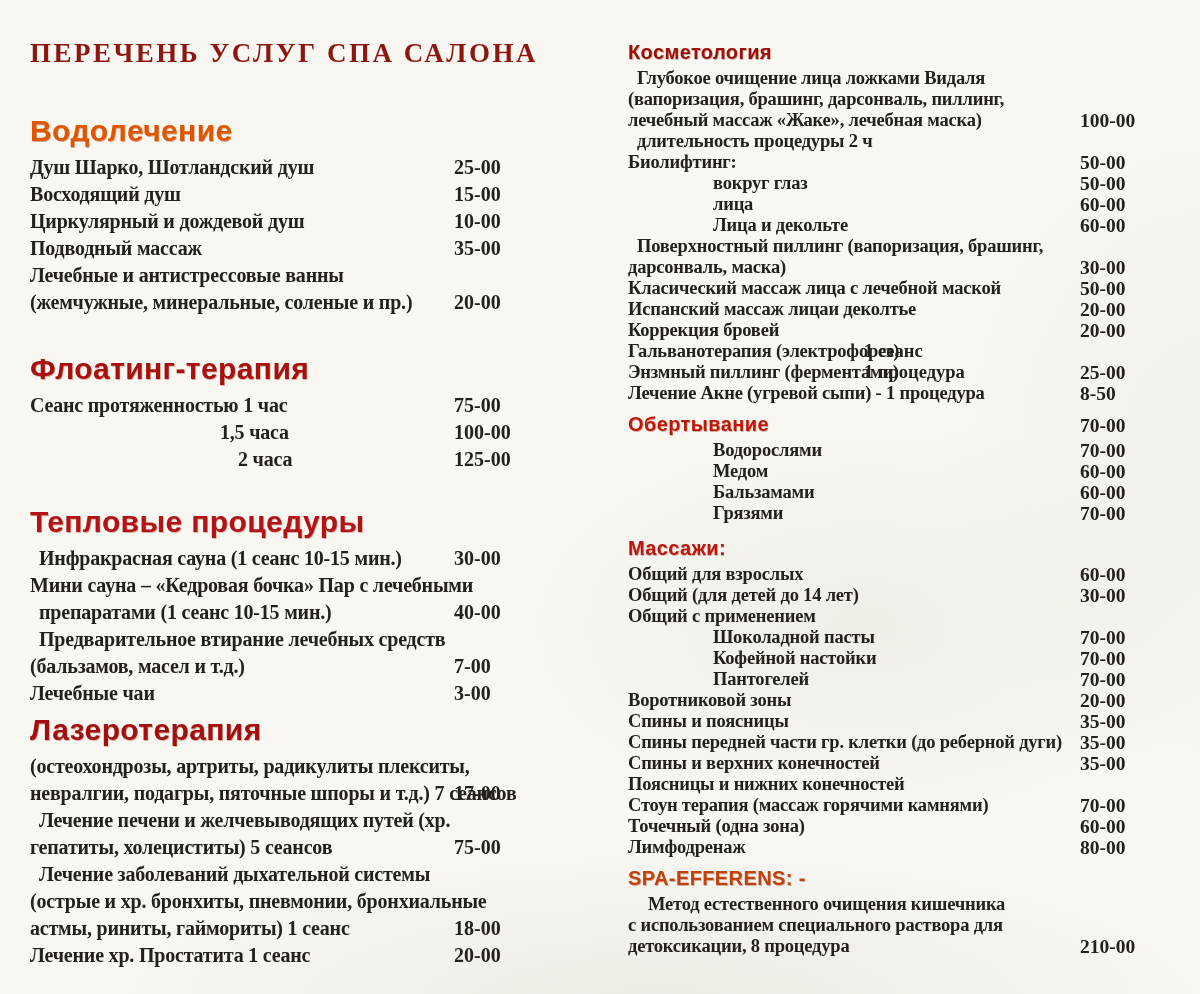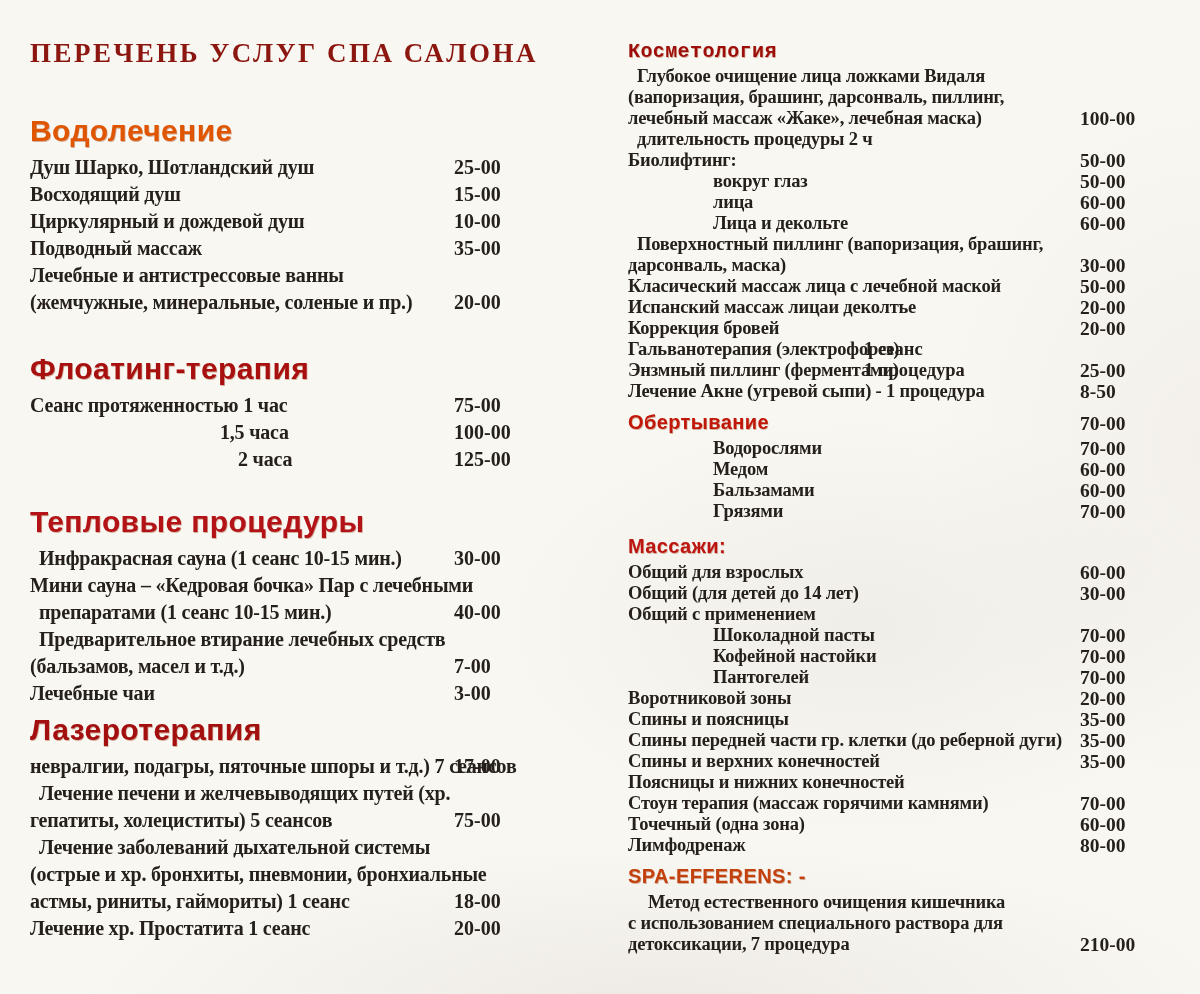--- a/index.html
+++ b/index.html
@@ -73,32 +73,33 @@
       <div class="sec-header"><span class="sec-title" style="color: rgb(179, 18, 22);">Тепловые процедуры</span></div>
       <div class="row ind1"><span class="label">Инфракрасная сауна (1 сеанс 10-15 мин.)</span><span class="price">30-00</span></div>
       <div class="row ind0"><span class="label">Мини сауна – «Кедровая бочка» Пар с лечебными</span></div>
       <div class="row ind1"><span class="label">препаратами (1 сеанс 10-15 мин.)</span><span class="price">40-00</span></div>
       <div class="row ind1"><span class="label">Предварительное втирание лечебных средств</span></div>
       <div class="row ind0"><span class="label">(бальзамов, масел и т.д.)</span><span class="price">7-00</span></div>
       <div class="row ind0"><span class="label">Лечебные чаи</span><span class="price">3-00</span></div>
     </div>
     <div class="section sec-lazeroterapiya">
       <div class="sec-header"><span class="sec-title" style="color: rgb(163, 15, 15);">Лазеротерапия</span></div>
+      <div class="row ind0"><span class="label">(остеохондрозы, артриты, радикулиты плекситы,</span></div>
       <div class="row ind0"><span class="label">невралгии, подагры, пяточные шпоры и т.д.) 7 сеансов</span><span class="price">17-00</span></div>
       <div class="row ind1"><span class="label">Лечение печени и желчевыводящих путей (хр.</span></div>
       <div class="row ind0"><span class="label">гепатиты, холециститы)  5 сеансов</span><span class="price">75-00</span></div>
       <div class="row ind1"><span class="label">Лечение заболеваний дыхательной системы</span></div>
       <div class="row ind0"><span class="label">(острые и хр. бронхиты, пневмонии, бронхиальные</span></div>
       <div class="row ind0"><span class="label">астмы, риниты, гаймориты)  1 сеанс</span><span class="price">18-00</span></div>
       <div class="row ind0"><span class="label">Лечение хр. Простатита  1 сеанс</span><span class="price">20-00</span></div>
     </div>
   </div>
 <div id="right-column">
     <div class="section sec-kosmetologiya">
-      <div class="sec-header"><span class="sec-title" style="color: rgb(157, 14, 10); font-family: Liberation Mono, monospace;">Косметология</span></div>
+      <div class="sec-header"><span class="sec-title" style="color: rgb(157, 14, 10);">Косметология</span></div>
       <div class="row ind1"><span class="label">Глубокое очищение лица ложками Видаля</span></div>
       <div class="row ind0"><span class="label">(вапоризация, брашинг, дарсонваль, пиллинг,</span></div>
       <div class="row ind0"><span class="label">лечебный массаж «Жаке», лечебная маска)</span><span class="price">100-00</span></div>
       <div class="row ind1"><span class="label">длительность процедуры 2 ч</span></div>
       <div class="row ind0"><span class="label">Биолифтинг:</span><span class="price">50-00</span></div>
       <div class="row ind3"><span class="label">вокруг глаз</span><span class="price">50-00</span></div>
       <div class="row ind3"><span class="label">лица</span><span class="price">60-00</span></div>
       <div class="row ind3"><span class="label">Лица и декольте</span><span class="price">60-00</span></div>
       <div class="row ind1"><span class="label">Поверхностный пиллинг (вапоризация, брашинг,</span></div>
       <div class="row ind0"><span class="label">дарсонваль, маска)</span><span class="price">30-00</span></div>
@@ -130,15 +131,15 @@
       <div class="row ind0"><span class="label">Спины и верхних  конечностей</span><span class="price">35-00</span></div>
       <div class="row ind0"><span class="label">Поясницы и  нижних конечностей</span></div>
       <div class="row ind0"><span class="label">Стоун терапия (массаж горячими камнями)</span><span class="price">70-00</span></div>
       <div class="row ind0"><span class="label">Точечный  (одна зона)</span><span class="price">60-00</span></div>
       <div class="row ind0"><span class="label">Лимфодренаж</span><span class="price">80-00</span></div>
     </div>
     <div class="section sec-spa-efferens">
       <div class="sec-header"><span class="sec-title" style="color: #c2410c;">SPA-EFFERENS: -</span></div>
       <div class="row ind2"><span class="label">Метод естественного очищения кишечника</span></div>
       <div class="row ind0"><span class="label">с использованием специального раствора для</span></div>
-      <div class="row ind0"><span class="label">детоксикации, 7 процедура</span><span class="price">210-00</span></div>
+      <div class="row ind0"><span class="label">детоксикации, 8 процедура</span><span class="price">210-00</span></div>
     </div>
   </div>
 
 </body></html>

